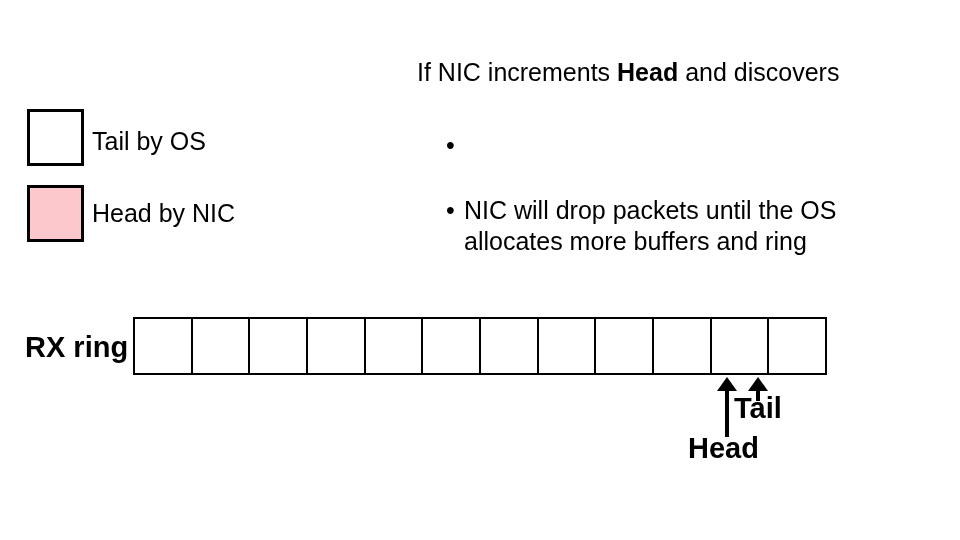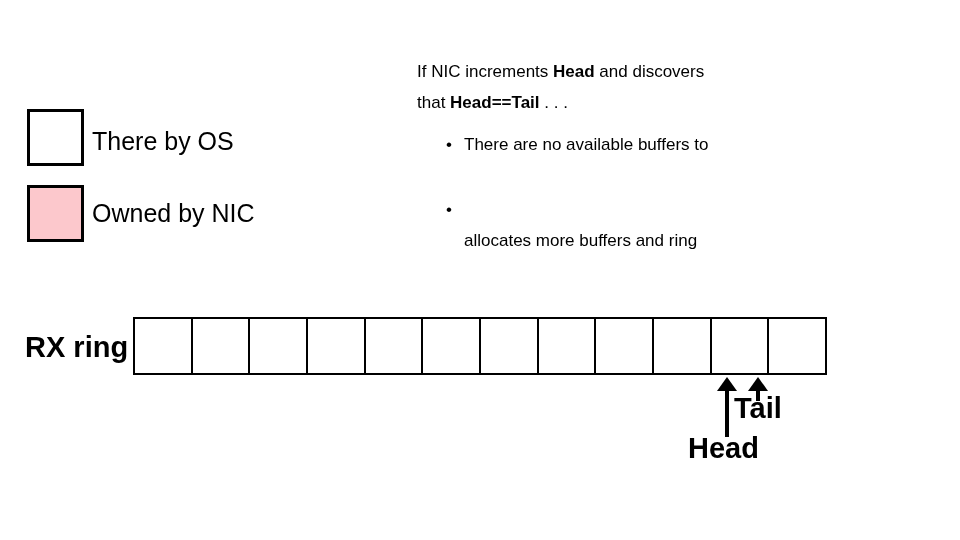--- a/index.html
+++ b/index.html
@@ -30,21 +30,21 @@
     line-height: 30px;
     white-space: nowrap;
   }
   .legend-label.os  { top: 126px; }
   .legend-label.nic { top: 198px; }
 
   
   .explain, .bullet-block {
     position: absolute;
     left: 417px;
-    font-size: 17px;
+    font-size: 25px;
     font-weight: 300;
     line-height: 30.5px;
     white-space: nowrap;
   }
   .explain { top: 57px; }
   .bullet-block.b1 { top: 130px; }
   .bullet-block.b2 { top: 195px; }
   .b { font-weight: 700; }
   .brow { display: flex; }
   .bullet-char { display: inline-block; width: 18px; margin-left: 29px; }
@@ -97,40 +97,39 @@
   }
   .ptr-label.head { left: 688px; top: 432px; }
   .ptr-label.tail { left: 734px; top: 392px; }
 </style>
 </head>
 <body>
 
 <div class="slide">
 
   <div class="swatch os" style="background: rgb(255, 255, 255);"></div>
-  <div class="legend-label os">There by OS</div>
+  <div class="legend-label os">Tail by OS</div>
 
   <div class="swatch nic" style="background: rgb(252, 200, 204);"></div>
-  <div class="legend-label nic">Owned by NIC</div>
+  <div class="legend-label nic">Head by NIC</div>
 
   <div class="explain">
     <div><span>If NIC increments </span><span class="b">Head</span><span> and discovers</span></div>
-    <div><span>that </span><span class="b">Head==Tail</span><span> . . .</span></div>
   </div>
 
   <div class="bullet-block b1">
     <div class="brow">
         <span class="bullet-char">•</span>
-        <span>There are no available buffers to</span>
       </div>
   </div>
 
   <div class="bullet-block b2">
     <div class="brow">
         <span class="bullet-char">•</span>
+        <span>NIC will drop packets until the OS</span>
       </div>
     <div class="bcont">allocates more buffers and ring</div>
   </div>
 
   <div class="ring-label">RX ring</div>
   <div class="ring">
       <div class="cell" style="background: rgb(255, 255, 255);"></div>
       <div class="cell" style="background: rgb(255, 255, 255);"></div>
       <div class="cell" style="background: rgb(255, 255, 255);"></div>
       <div class="cell" style="background: rgb(255, 255, 255);"></div>

